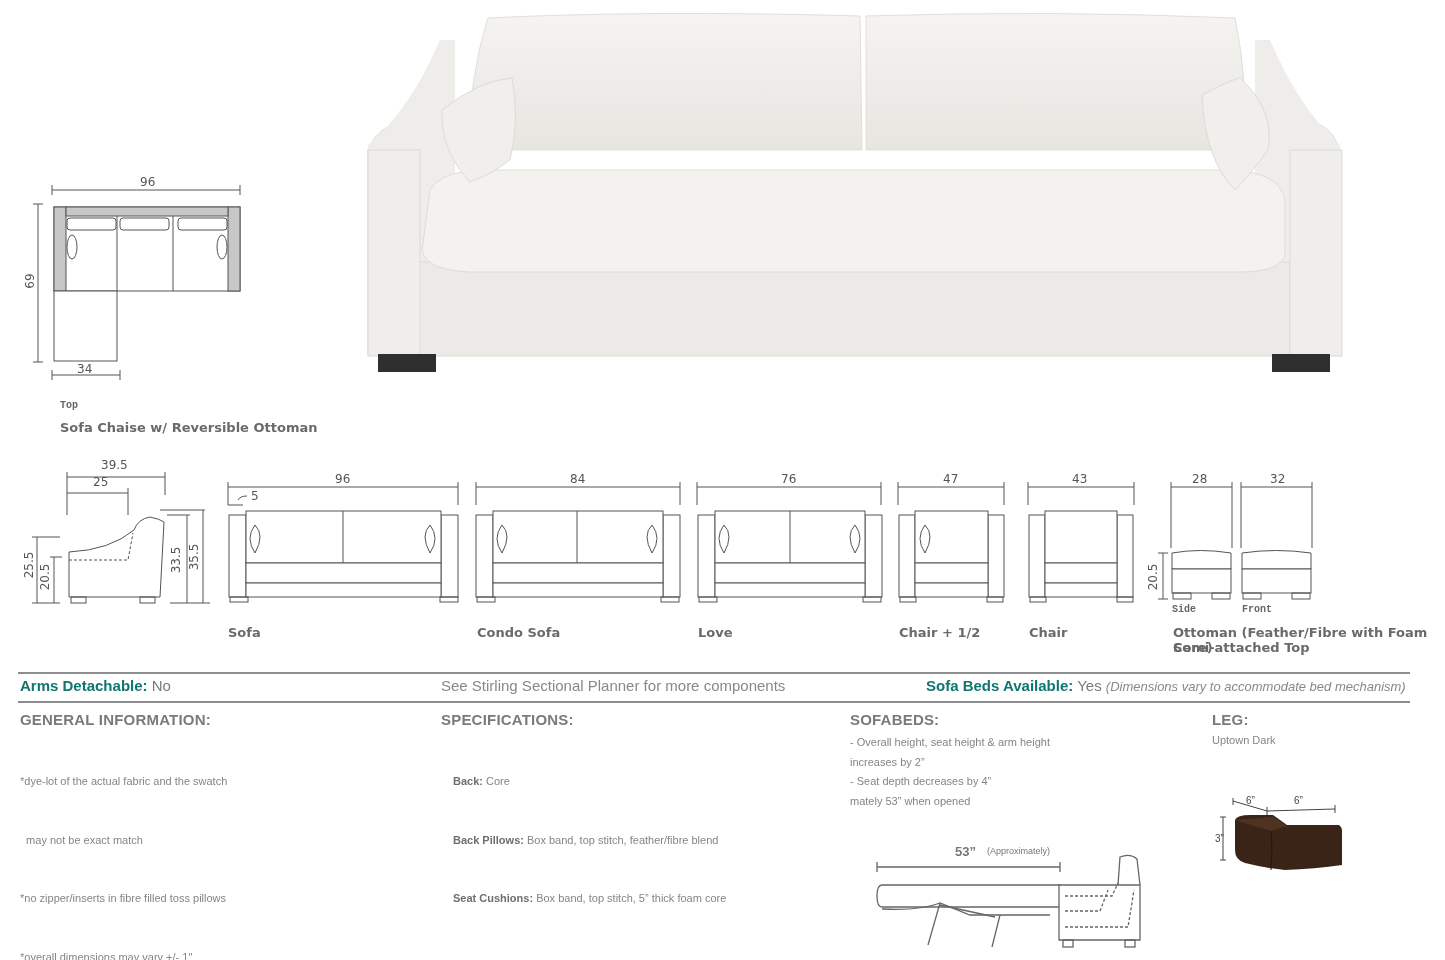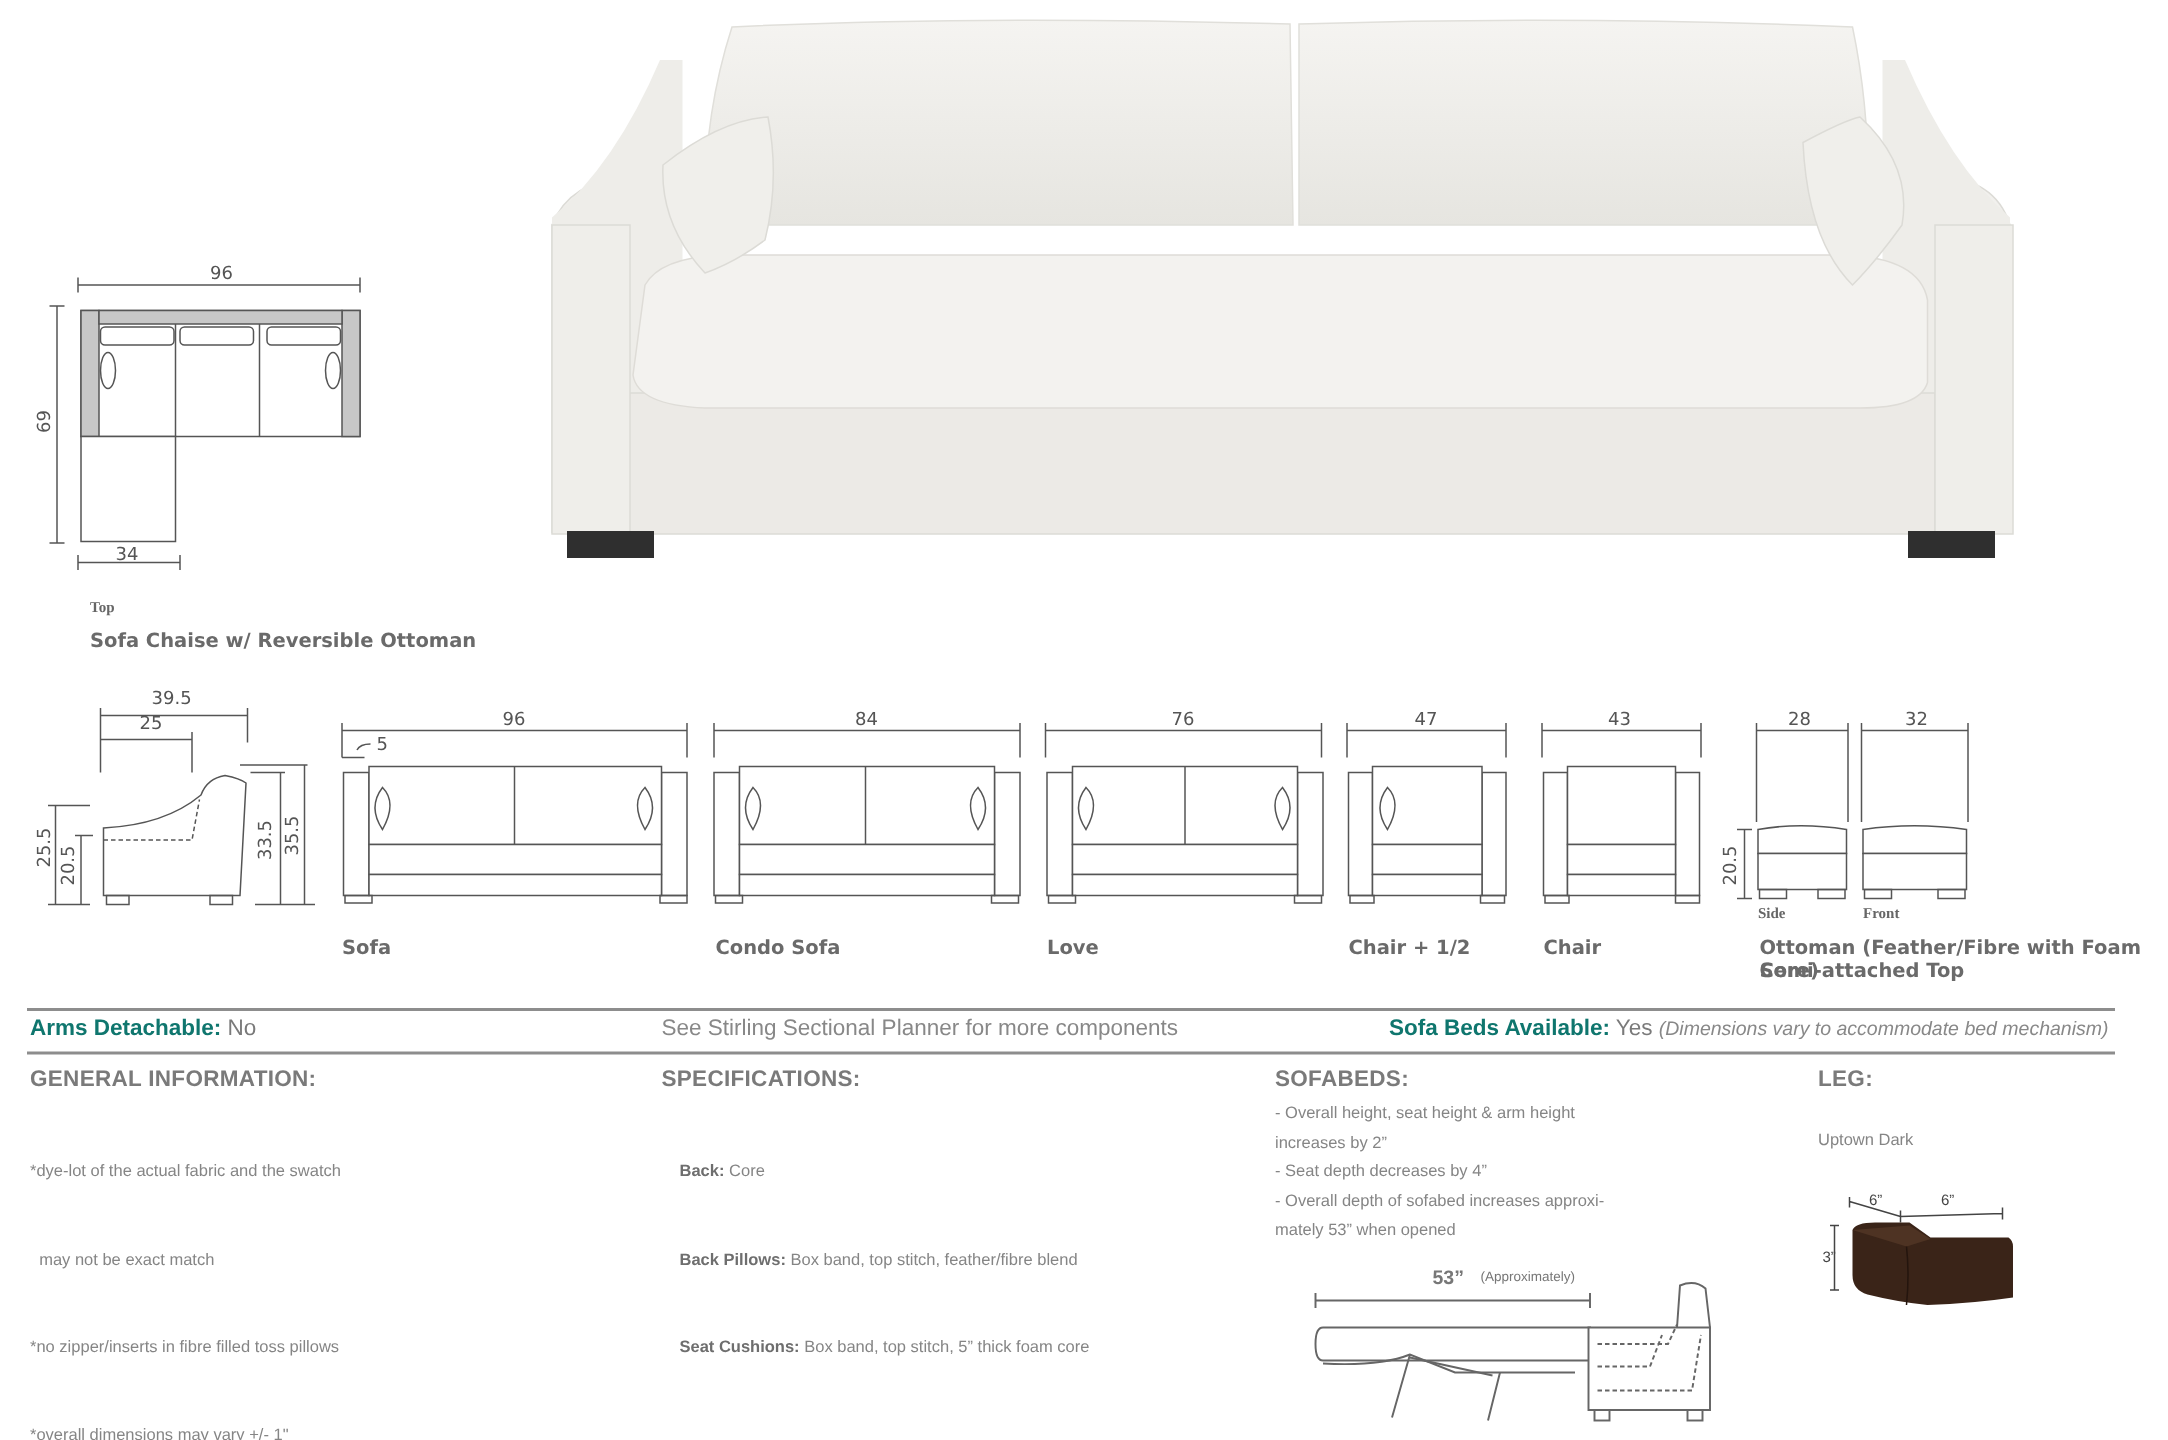--- a/index.html
+++ b/index.html
@@ -1,21 +1,21 @@
 <!DOCTYPE html>
 <html><head>
 <meta charset="utf-8">
 <style>
   html, body { margin:0; padding:0; background:#ffffff; }
   body { width:1445px; height:960px; position:relative; overflow:hidden;
          font-family:"Liberation Sans", sans-serif; color:#6b6b6b; }
   .abs { position:absolute; }
   .label { font-family:"DejaVu Sans", sans-serif; font-weight:bold; font-size:13px; color:#6a6a6a; }
   .dim { font-family:"DejaVu Sans", sans-serif; font-size:12px; color:#555; }
-  .small { font-family:Liberation Serif, serif; font-size:10px; color:#666; font-weight:bold; }
+  .small { font-family:Liberation Mono, monospace; font-size:10px; color:#666; font-weight:bold; }
   .hr { position:absolute; left:18px; width:1392px; height:2px; background:#8d8d8d; }
   .bar-text { font-size:15px; color:#7a7a7a; }
   .bar-text b { color:#0f766e; }
   .sec-title { font-size:15px; font-weight:bold; color:#7a7a7a; letter-spacing:0.2px; }
   .body-text { font-size:11px; color:#858585; line-height:19.5px; }
   .body-text b { color:#6e6e6e;margin-left:12px; }
   svg { position:absolute; overflow:visible; }
 </style>
 </head>
 <body>
@@ -265,21 +265,20 @@
     
   </div>
 </div>
 
 <div class="abs" style="left:850px;top:711px;width:340px">
   <div class="sec-title">SOFABEDS:</div>
   <div class="body-text" style="margin-top:5px">
     <div>- Overall height, seat height &amp; arm height</div>
     <div>increases by 2”</div>
     <div>- Seat depth decreases by 4”</div>
-    <div>- Overall depth of sofabed increases approxi-</div>
     <div>mately 53” when opened</div>
   </div>
 </div>
 <svg style="left:860px;top:845px" width="300" height="110">
   <g stroke="#666" fill="none" stroke-width="1.3">
     <line x1="17" y1="22" x2="200" y2="22"></line>
       <line x1="17" y1="17" x2="17" y2="27"></line>
       <line x1="200" y1="17" x2="200" y2="27"></line>
     <path d="M22 40 L200 40 L200 62 L22 62 Q17 62 17 51 Q17 40 22 40 Z" fill="#fff"></path>
     <path d="M22 64 Q60 66 80 58 L110 70 L190 70"></path>
@@ -289,21 +288,21 @@
     <path d="M205 51 L252 51 L258 38 M205 66 L240 66 L248 45 M205 82 L268 82 L274 45" stroke-dasharray="3 2"></path>
     <rect x="203" y="95" width="10" height="7"></rect>
       <rect x="265" y="95" width="10" height="7"></rect>
   </g>
 </svg>
 <span class="abs" style="left:955px;top:844px;font-size:13px;font-weight:bold;color:#777">53”</span>
 <span class="abs" style="left:987px;top:846px;font-size:9px;color:#777">(Approximately)</span>
 
 <div class="abs" style="left:1212px;top:711px;width:200px">
   <div class="sec-title">LEG:</div>
-  <div class="body-text" style="margin-top:23px">Uptown Dark</div>
+  <div class="body-text" style="margin-top:3px">Uptown Dark</div>
 </div>
 <svg style="left:1215px;top:795px" width="140" height="80">
   <g stroke="#444" stroke-width="1" fill="none">
     <path d="M18 3 L18 10 M18 6 L52 16 M52 12 L52 20 M52 16 L120 14 M120 10 L120 18"></path>
     <path d="M8 22 L8 65 M5 22 L11 22 M5 65 L11 65"></path>
   </g>
   <path d="M20 25 Q22 20 35 20 L58 20 L72 30 L124 30 Q127 32 127 36 L127 70 Q100 74 70 75 Q50 73 30 68 Q20 65 20 55 Z" fill="#3a2418"></path>
   <path d="M20 25 L58 22 L72 31 L56 36 Z" fill="#4e3323"></path>
   <path d="M56 36 Q58 55 56 75" stroke="#24150e" stroke-width="1" fill="none"></path>
 </svg>

